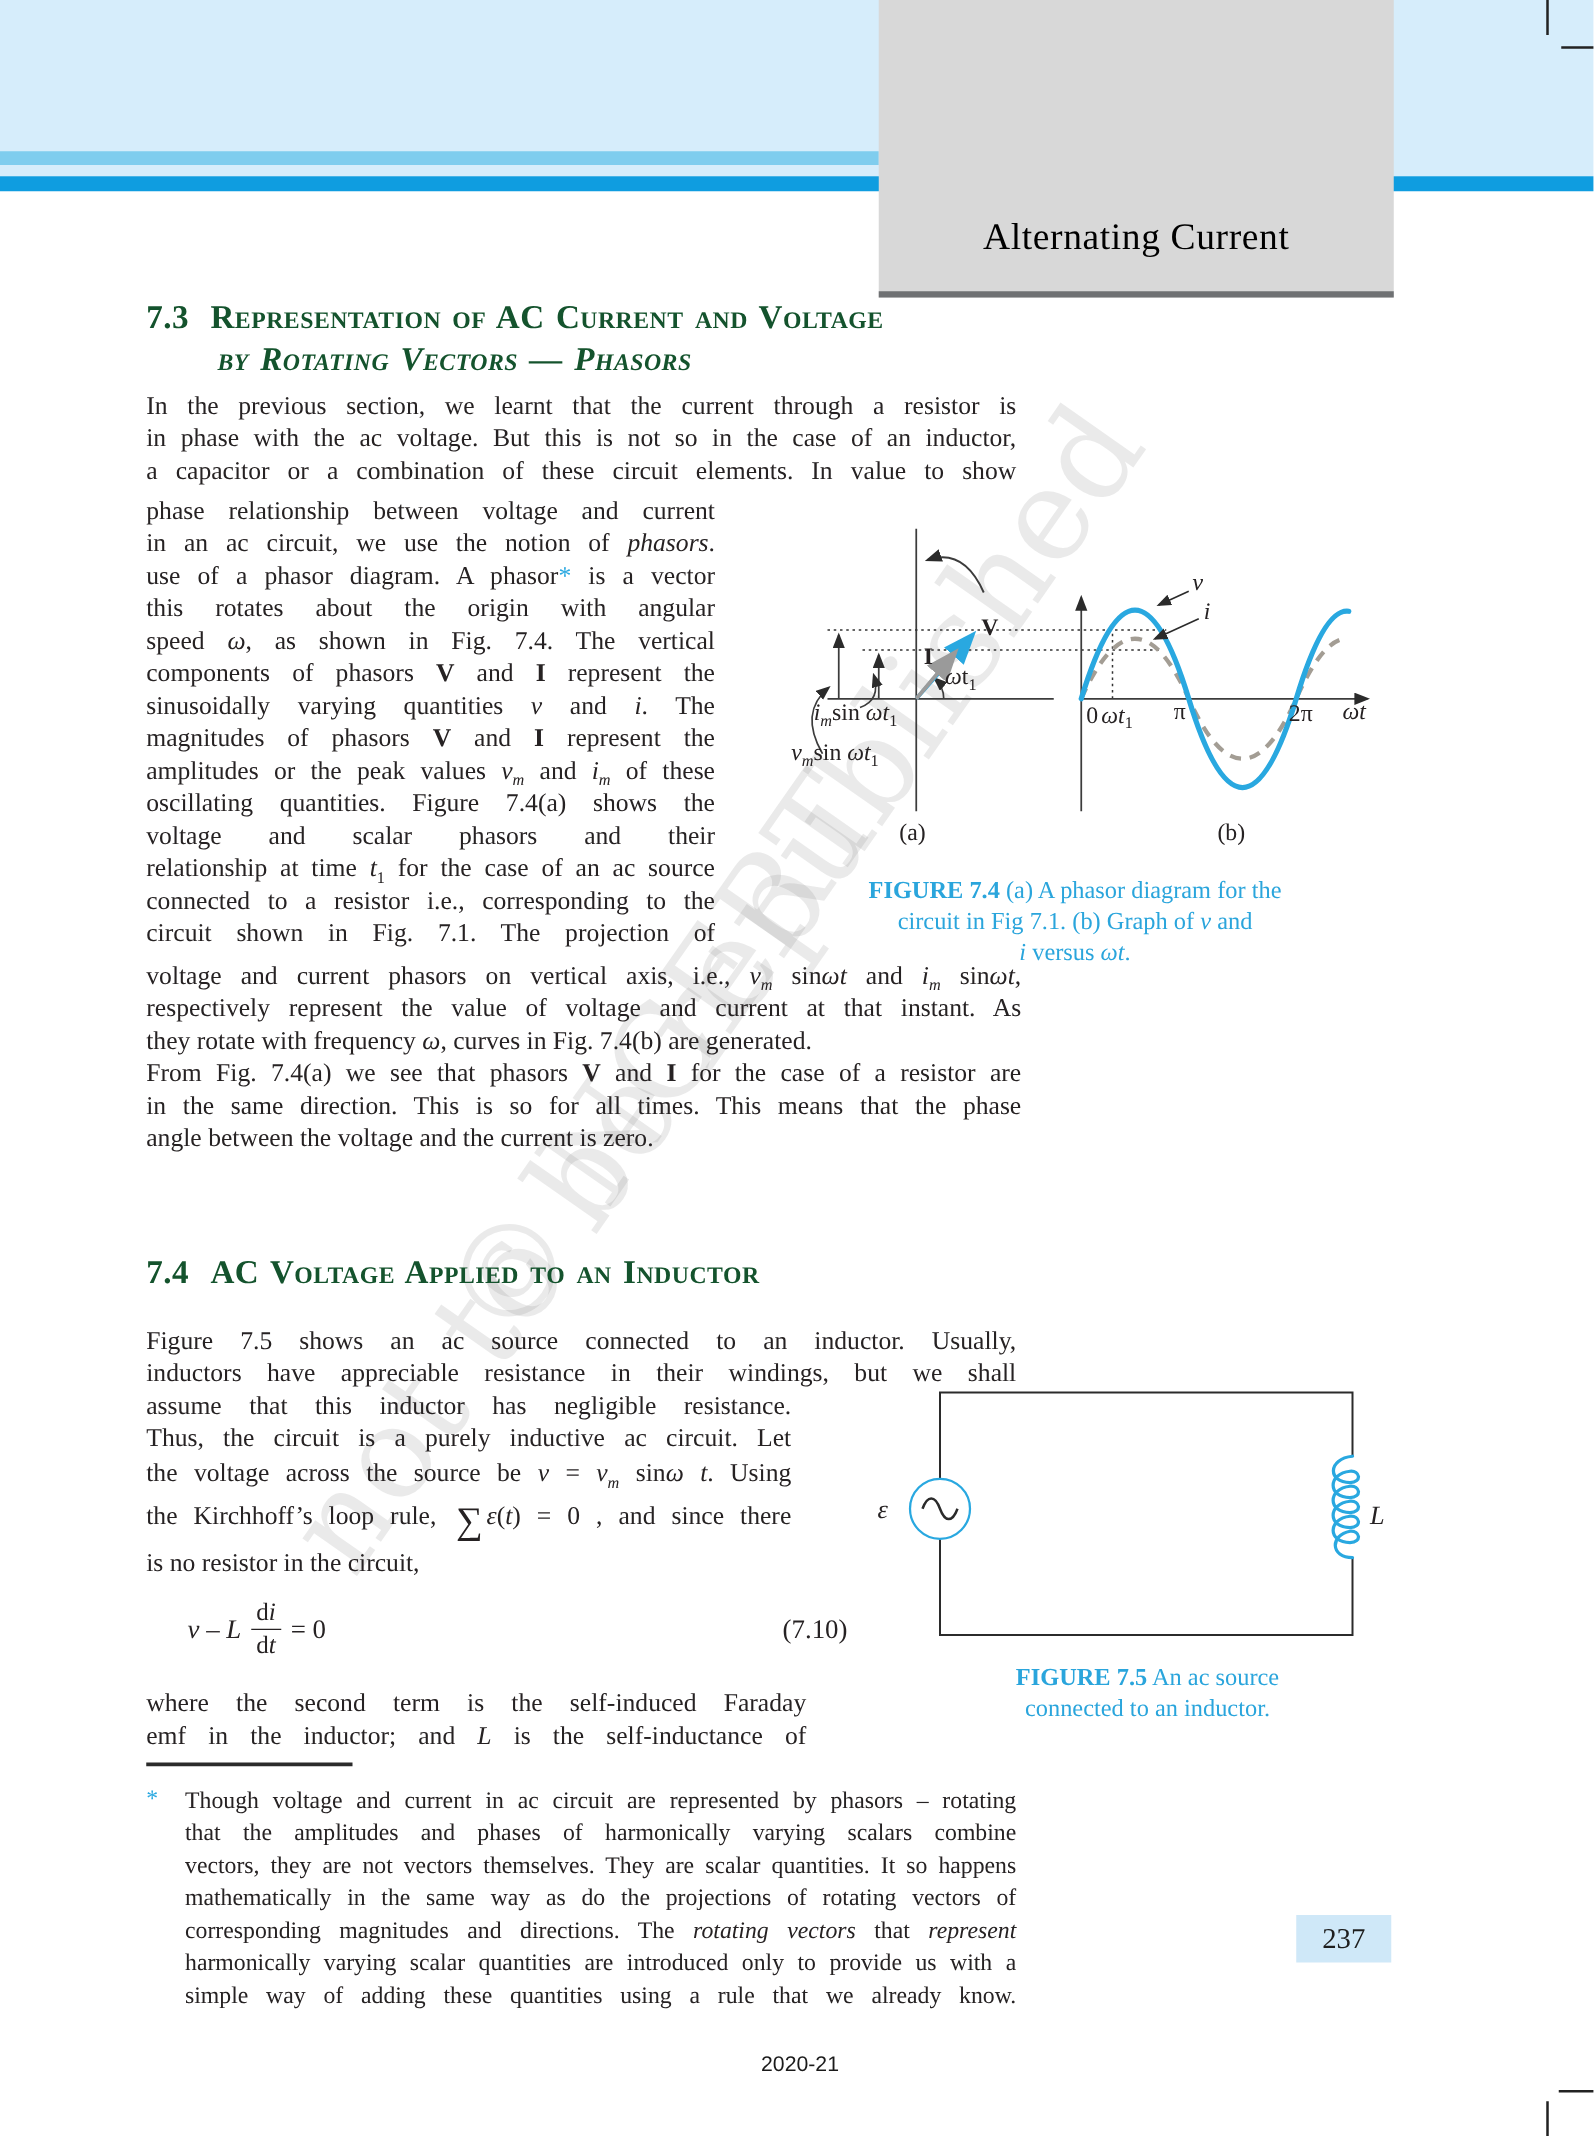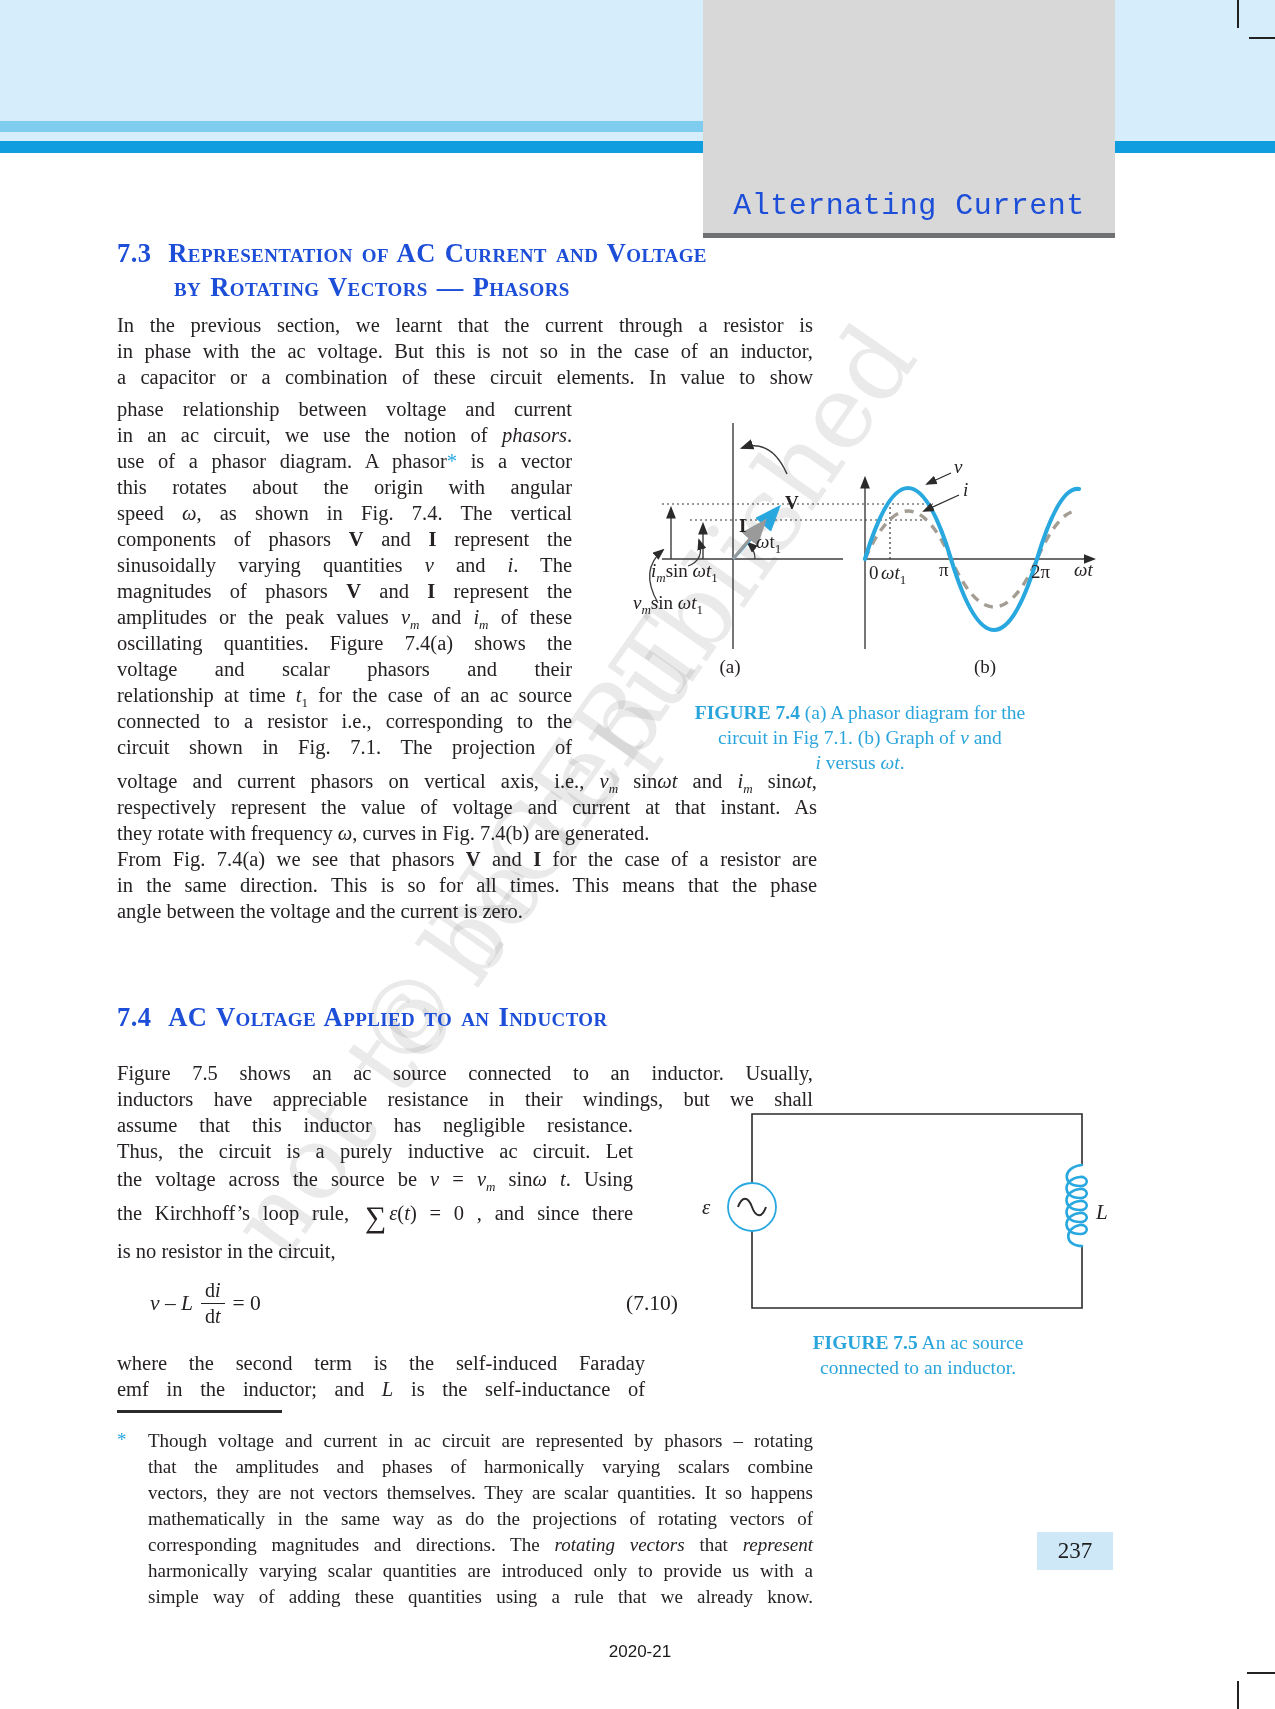--- a/index.html
+++ b/index.html
@@ -6,29 +6,29 @@
   .page{position:relative;width:1275px;height:1709px;background:#fff;overflow:hidden;
         font-family:"Liberation Serif",serif;color:#262223;}
   .abs{position:absolute;}
 
   
   .band{left:0;top:0;width:1275px;height:141px;background:#d6edfb;}
   .stripe-mid{left:0;top:121px;width:703px;height:11px;background:#7fcdee;}
   .stripe-dark{left:0;top:141px;width:1275px;height:12px;background:#0f9de0;}
   .graybox{left:703px;top:0;width:412px;height:233px;background:#d8d8d8;
            border-bottom:5px solid #6f7173;display:flex;align-items:flex-end;justify-content:center;}
-  .chapter-title{font-family:Liberation Mono, monospace;font-weight:400;font-size:30px;
-                 color:#1d4ed8;letter-spacing:.5px;margin-bottom:10px;}
+  .chapter-title{font-family:Liberation Serif, serif;font-weight:400;font-size:30px;
+                 color:#000000;letter-spacing:.5px;margin-bottom:26px;}
   .cropmark{background:#222;}
 
   
-  .sec-head{color:#1d4ed8;font-weight:bold;font-variant:small-caps;font-size:26.5px;
+  .sec-head{color:#14532d;font-weight:bold;font-variant:small-caps;font-size:26.5px;
             line-height:34px;letter-spacing:.4px;word-spacing:2px;}
   .sec-head .num{margin-right:17px;font-variant:normal;}
-  .sec-head .l2{padding-left:57px;}
+  .sec-head .l2{padding-left:57px;font-style:italic;}
 
   
   .para{font-size:20.5px;}
   .ln{line-height:26px;text-align:justify;text-align-last:justify;}
   .ln.left{text-align:justify;text-align-last:left;}
   .ln.mid{line-height:30px;}
   .ln.tall{line-height:38px;}
   sub{font-size:13px;line-height:0;}
   .star{color:#29a8e0;}
   .bigsum{font-size:30px;font-style:normal;vertical-align:-7px;margin:0 3px;}

